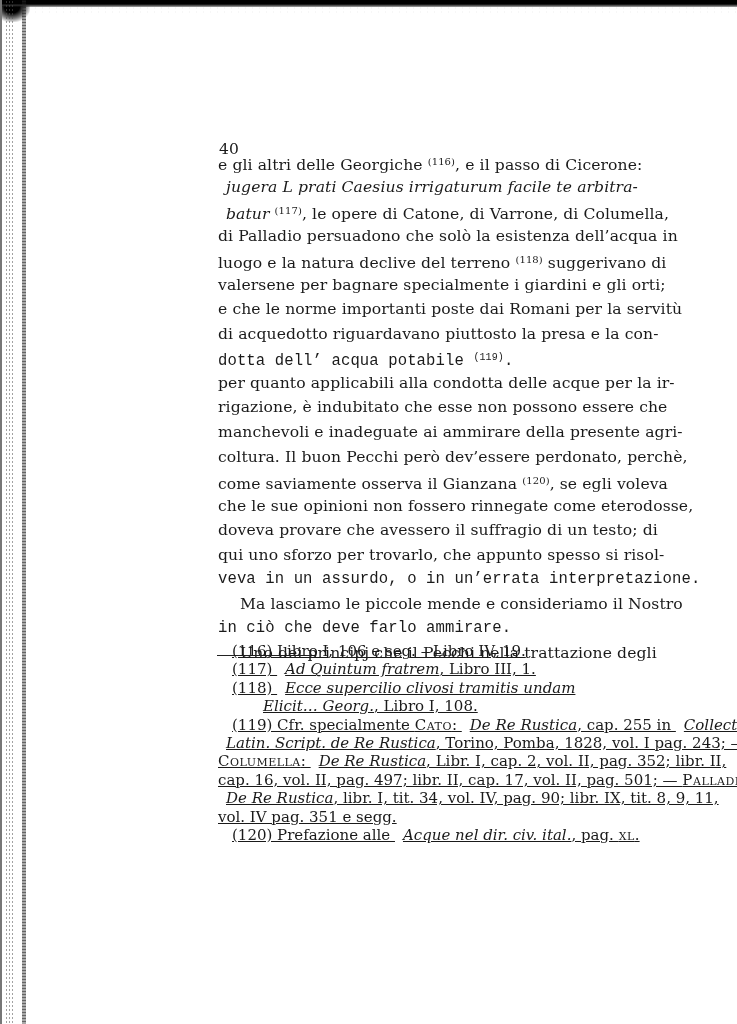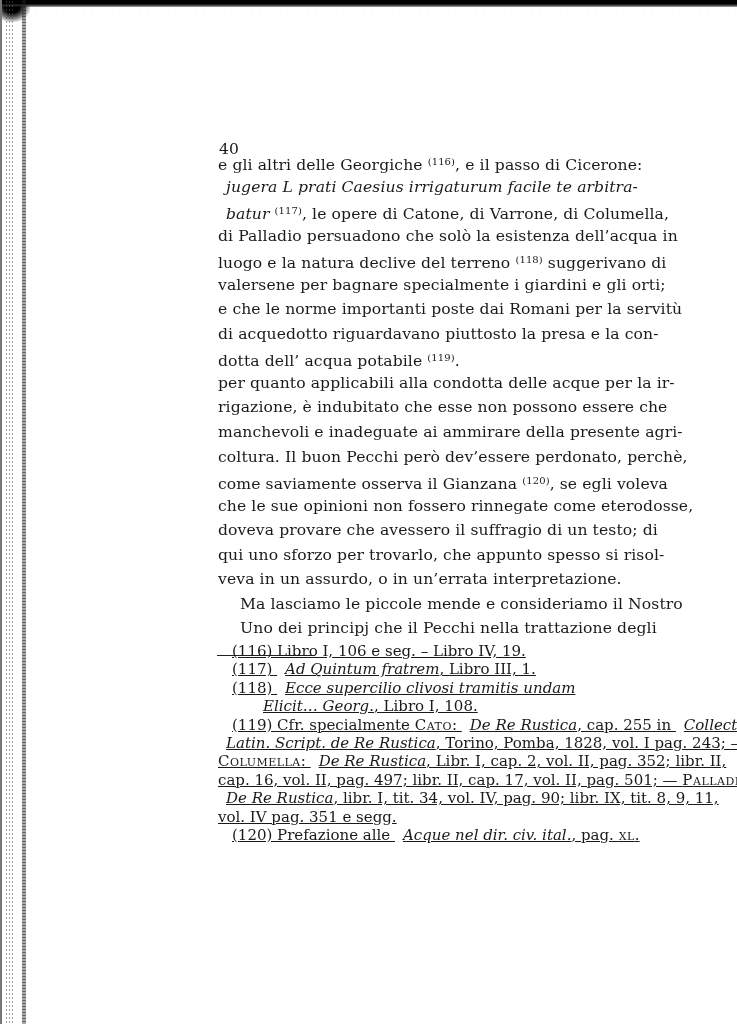--- a/index.html
+++ b/index.html
@@ -38,21 +38,21 @@
     .page-number {
       position: absolute; left: 219px; top: 108px;
       font-size: 15.5px; letter-spacing: 0.2px; margin-top: 32px;
     }
     .body-text {
       position: absolute; left: 218px; top: 150px; width: 419px;
       font-size: 15.6px; line-height: 24.55px; text-align: justify;
       letter-spacing: 0.1px;
     }
     .line { display: block; height: 24.55px; white-space: nowrap; text-align-last: justify; text-align: justify; }
-    .line.last { text-align-last: left; }
+    .line.last { text-align-last: left; font-family: Liberation Mono, monospace; }
     .line.indent { padding-left: 22px; }
     .sup { font-size: 10px; vertical-align: 5px; }
     .it { font-style: italic; margin-left: 8px; }
 
     .footnote-rule {
       position: absolute; left: 217px; top: 655px; width: 98px; height: 1px; background: #222;
     }
     .footnotes {
       position: absolute; left: 218px; top: 642px; width: 419px;
       font-size: 15px; line-height: 18.4px; text-decoration: underline;
@@ -88,20 +88,21 @@
     <span class="line"><span>per quanto applicabili alla condotta delle acque per la ir-</span></span>
     <span class="line"><span>rigazione, è indubitato che esse non possono essere che</span></span>
     <span class="line"><span>manchevoli e inadeguate ai ammirare della presente agri-</span></span>
     <span class="line"><span>coltura. Il buon Pecchi però dev’essere perdonato, perchè,</span></span>
     <span class="line"><span>come saviamente osserva il Gianzana </span><span class="sup">(120)</span><span>, se egli voleva</span></span>
     <span class="line"><span>che le sue opinioni non fossero rinnegate come eterodosse,</span></span>
     <span class="line"><span>doveva provare che avessero il suffragio di un testo; di</span></span>
     <span class="line"><span>qui uno sforzo per trovarlo, che appunto spesso si risol-</span></span>
     <span class="line last"><span>veva in un assurdo, o in un’errata interpretazione.</span></span>
     <span class="line indent"><span>Ma lasciamo le piccole mende e consideriamo il Nostro</span></span>
+    <span class="line last"><span>in ciò che deve farlo ammirare.</span></span>
     <span class="line indent"><span>Uno dei principj che il Pecchi nella trattazione degli</span></span>
   </div>
 
 <div class="footnote-rule"></div>
 
 <div class="footnotes" id="footnotes">
     <span class="fn-line ind"><span>(116) Libro I, 106 e seg. – Libro IV, 19.</span></span>
     <span class="fn-line ind"><span>(117) </span><span class="it">Ad Quintum fratrem</span><span>, Libro III, 1.</span></span>
     <span class="fn-line ind"><span>(118) </span><span class="it">Ecce supercilio clivosi tramitis undam</span></span>
     <span class="fn-line ind2"><span class="it">Elicit… Georg.</span><span>, Libro I, 108.</span></span>

